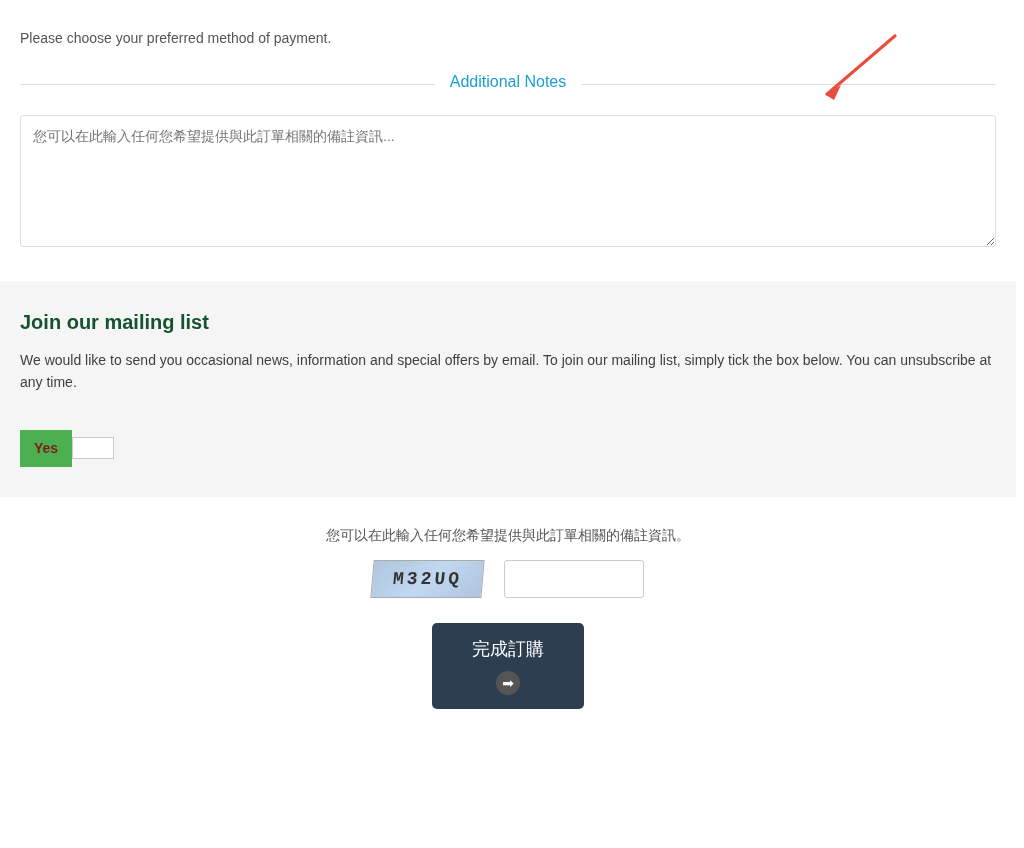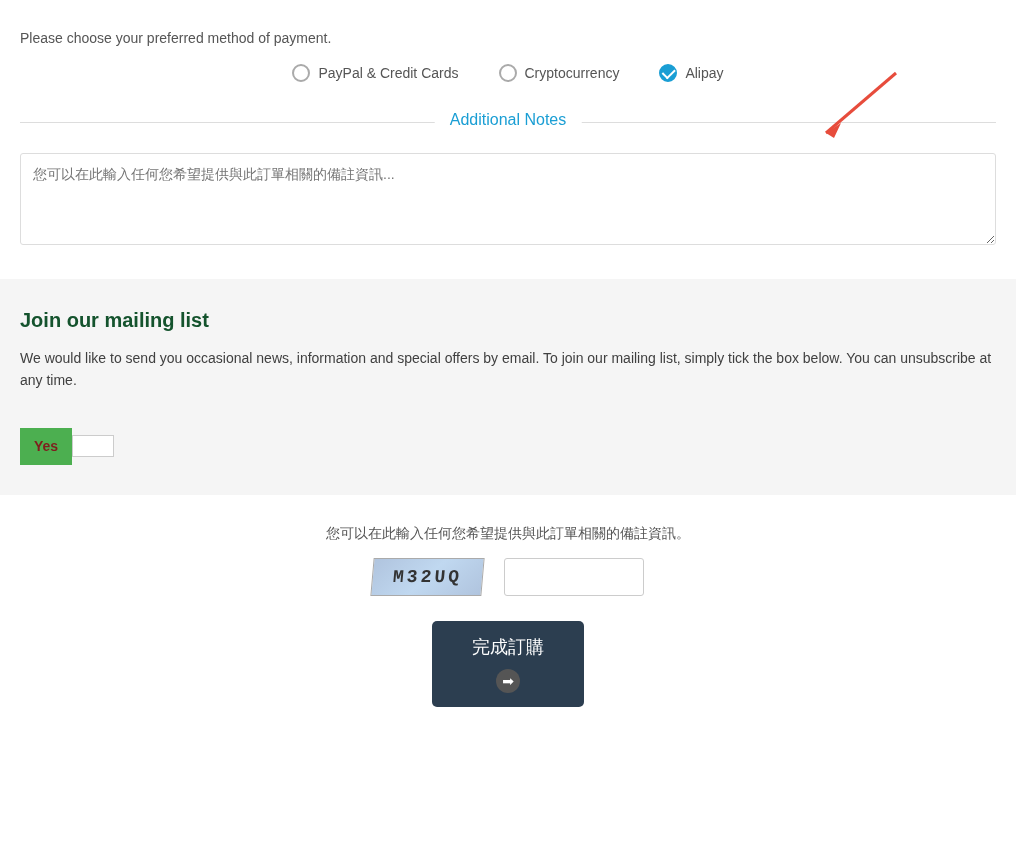--- a/index.html
+++ b/index.html
@@ -101,21 +101,21 @@
       height: 80px;
       pointer-events: none;
     }
 
     .notes-content {
       padding: 30px 0 20px 0;
     }
 
     .notes-textarea {
       width: 100%;
-      height: 92px;
+      height: 132px;
       border: 1px solid #ddd;
       border-radius: 3px;
       padding: 12px;
       font-size: 14px;
       color: #999;
       resize: vertical;
       outline: none;
       font-family: Arial, sans-serif;
     }
 
@@ -242,37 +242,20 @@
     }
   </style>
 </head>
 <body>
 
 <div class="page-wrapper">
 
   <div class="payment-section">
     <p class="payment-prompt">Please choose your preferred method of payment.</p>
 
-    <div class="payment-options">
-
-      <div class="payment-option">
-        <span class="radio-circle"></span>
-        <span>PayPal &amp; Credit Cards</span>
-      </div>
-
-      <div class="payment-option">
-        <span class="radio-circle"></span>
-        <span>Cryptocurrency</span>
-      </div>
-
-      <div class="payment-option">
-        <span class="radio-circle checked"></span>
-        <span>Alipay</span>
-      </div>
-    </div>
   </div>
 
   <div class="relative-wrapper">
     <div class="additional-notes-section">
       <span class="section-title">Additional Notes</span>
 
       <svg class="arrow-annotation" viewBox="0 0 120 80" xmlns="http://www.w3.org/2000/svg">
         <line x1="100" y1="10" x2="30" y2="70" stroke="#e74c3c" stroke-width="3"></line>
         <polygon points="30,70 45,60 38,75" fill="#e74c3c"></polygon>
       </svg>

